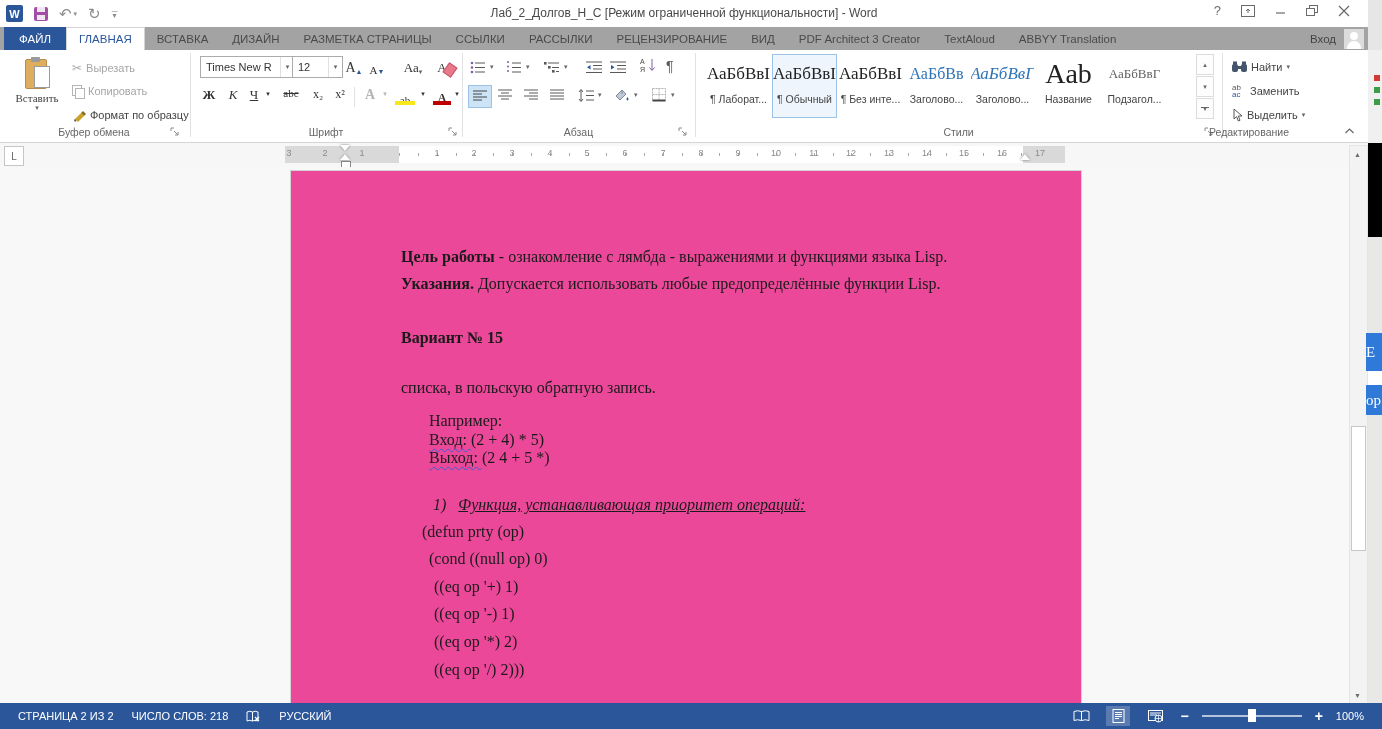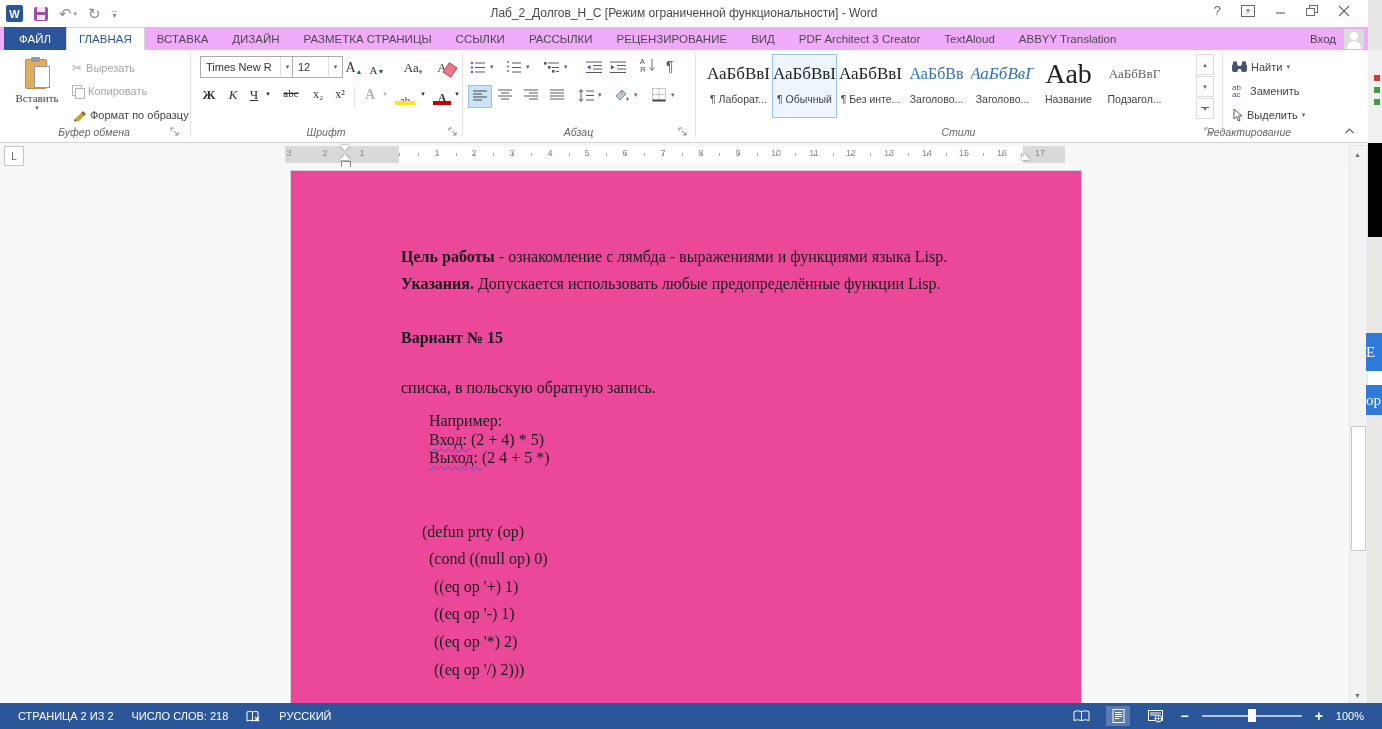--- a/index.html
+++ b/index.html
@@ -13,31 +13,31 @@
   #word-logo{width:17px;height:17px;background:#2b579a;border-radius:2px;color:#fff;font-size:11px;font-weight:bold;
              display:flex;align-items:center;justify-content:center;}
   #floppy{width:14px;height:14px;background:#a04fa4;border-radius:2px;position:relative;}
   #floppy::before{content:"";position:absolute;left:3px;top:0;width:8px;height:5px;background:#fff;opacity:.85;}
   #floppy::after{content:"";position:absolute;left:3px;bottom:1px;width:8px;height:5px;background:#fff;opacity:.85;}
   .tiny-dd{font-size:7px;color:#8c8c8c;margin-left:2px;}
   #title-text{position:absolute;left:0;right:0;top:6px;text-align:center;font-size:12px;color:#494949;}
   #win-controls{position:absolute;right:18px;top:4px;display:flex;gap:20px;align-items:center;color:#6b6b6b;}
   .wc{font-size:13px;line-height:1;display:flex;align-items:center;}
   
-  #tabrow{position:absolute;left:0;top:27px;width:1368px;height:23px;display:flex;align-items:stretch;background:#f0abfc;font-size:11.5px;}
+  #tabrow{position:absolute;left:0;top:27px;width:1368px;height:23px;display:flex;align-items:stretch;background:#a3a3a3;font-size:11.5px;}
   .tab{display:flex;align-items:center;padding:0 12px;color:#4a4a4a;cursor:default;white-space:nowrap;}
   .tab.file{background:#2b579a;color:#fff;padding:0 15px;margin-left:4px;}
   .tab.active{background:#fff;color:#2b579a;border:1px solid #d4d4d4;border-bottom:none;}
   #signin{margin-left:auto;display:flex;align-items:center;gap:8px;padding-right:4px;}
   #avatar{width:20px;height:20px;background:#dcdcdc;position:relative;overflow:hidden;}
   #avatar::before{content:"";position:absolute;left:6px;top:3px;width:8px;height:8px;border-radius:50%;background:#fff;}
   #avatar::after{content:"";position:absolute;left:3px;top:12px;width:14px;height:9px;border-radius:7px 7px 0 0;background:#fff;}
   
   #ribbon{position:absolute;left:0;top:50px;width:1368px;height:92px;background:#fff;border-bottom:1px solid #d5d5d5;}
-  .gl{position:absolute;top:76px;height:14px;font-size:10.5px;color:#666;text-align:center;font-style:italic;}
+  .gl{position:absolute;top:76px;height:14px;font-size:10.5px;color:#666;text-align:center;}
   .vsep{position:absolute;top:3px;height:84px;width:1px;background:#e2e2e2;}
   .rbtn{position:absolute;display:flex;align-items:center;gap:4px;font-size:11px;color:#444;height:20px;}
   .rbtn.dis{color:#a6a6a6;}
   .launcher{position:absolute;width:12px;height:12px;}
   .cmb{position:absolute;top:6px;height:20px;border:1px solid #ababab;background:#fff;display:flex;align-items:center;
        font-size:11px;color:#333;padding-left:5px;}
   .cmb .arr{margin-left:auto;width:13px;align-self:stretch;display:flex;align-items:center;justify-content:center;
             border-left:1px solid #e0e0e0;color:#666;font-size:7px;}
   .fbtn{position:absolute;display:flex;align-items:flex-end;justify-content:center;font-family:"Liberation Serif",serif;
         color:#333;}
@@ -465,20 +465,21 @@
 
   <div id="docarea">
     <div id="page">
       <div class="dline" style="top:76px;left:110px"><span class="rb">Цель работы</span><span> - ознакомление с лямбда - выражениями и функциями языка Lisp.</span></div>
       <div class="dline" style="top:103px;left:110px"><span class="rb">Указания.</span><span> Допускается использовать любые предопределённые функции Lisp.</span></div>
       <div class="dline" style="top:157px;left:110px"><span class="rb">Вариант № 15</span></div>
       <div class="dline" style="top:207px;left:110px"><span>списка, в польскую обратную запись.</span></div>
       <div class="dline" style="top:240px;left:138px"><span>Например:</span></div>
       <div class="dline" style="top:259px;left:138px"><span class="wb">Вход: </span><span>(2 + 4) * 5)</span></div>
       <div class="dline" style="top:277px;left:138px"><span class="wb">Выход: </span><span>(2 4 + 5 *)</span></div>
+      <div class="dline" style="top:324px;left:142px"><span class="it">1)   </span><span class="itu">Функция, устанавливающая приоритет операций:</span></div>
       <div class="dline" style="top:351px;left:131px"><span>(</span><span class="wr">defun prty</span><span> (op)</span></div>
       <div class="dline" style="top:378px;left:138px"><span>(</span><span class="wr">cond</span><span> ((null op) 0)</span></div>
       <div class="dline" style="top:406px;left:143px"><span>((</span><span class="wr">eq</span><span> op '+) 1)</span></div>
       <div class="dline" style="top:433px;left:143px"><span>((</span><span class="wr">eq</span><span> op '-) 1)</span></div>
       <div class="dline" style="top:461px;left:143px"><span>((</span><span class="wr">eq</span><span> op '*) 2)</span></div>
       <div class="dline" style="top:489px;left:143px"><span>((</span><span class="wr">eq</span><span> op '/) 2)))</span></div>
     </div>
   </div>
 
   <div id="vscroll">

